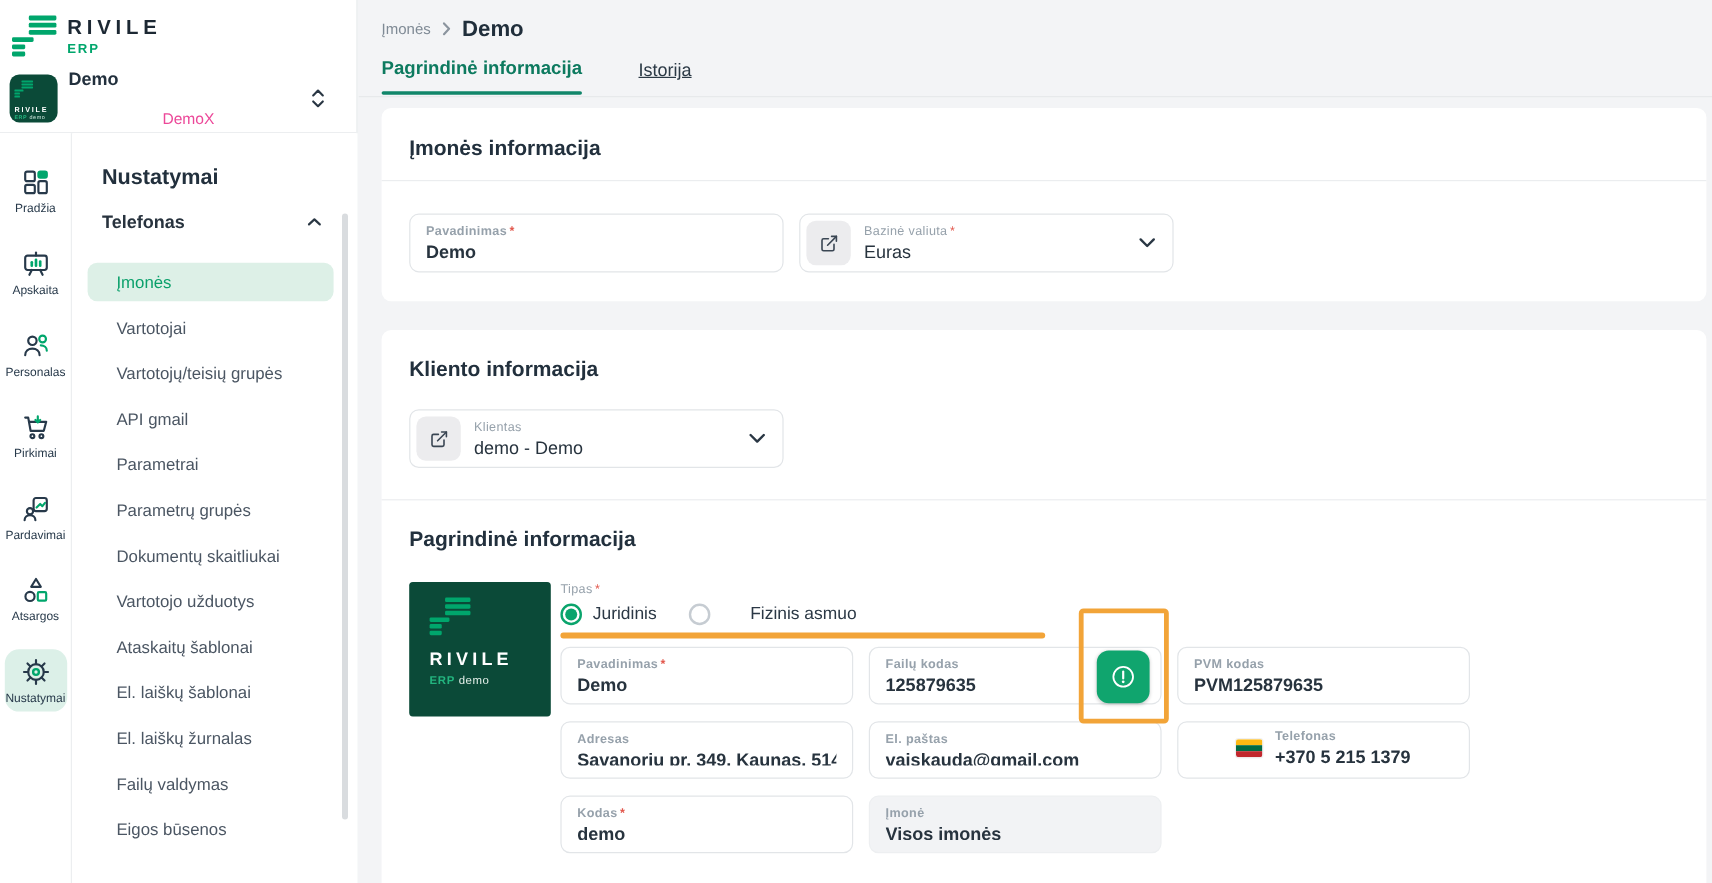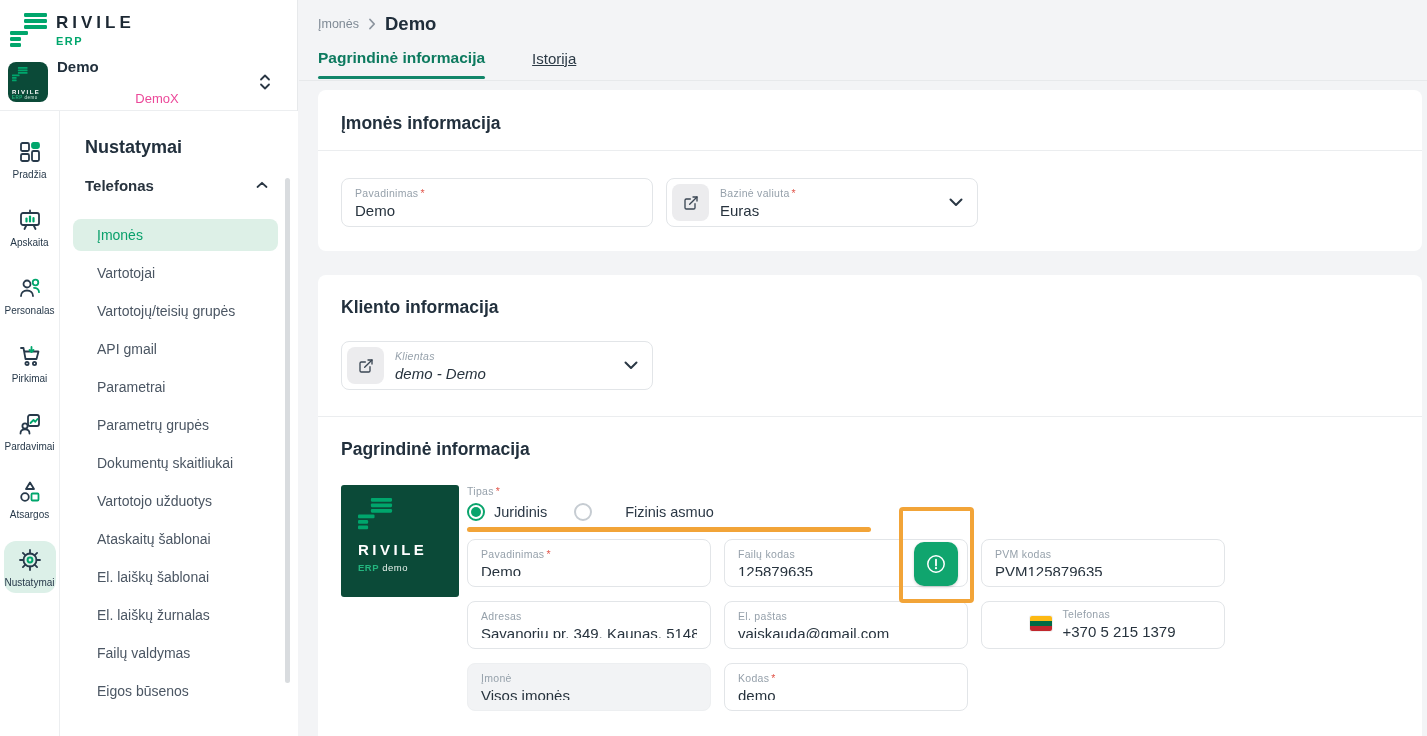--- a/index.html
+++ b/index.html
@@ -61,33 +61,33 @@
   .tabbar-border { position:absolute; left:0; right:0; top:80px; height:1px; background:#e7e9eb; }
   .cards { position:absolute; left:19px; right:5px; top:90px; }
   .card { background:#fff; border-radius:8px; }
   .card-h { font-size:17.5px; font-weight:bold; color:#22303d; line-height:19px; }
   .divider { height:1px; background:#ebedef; }
   
   .card1 { height:161px; }
   .card1 .card-h { padding:24px 23px 17px; }
   .card1-row { display:flex; gap:13px; padding:27px 23px 24px; }
   
-  .input-box { height:49px; border:1px solid #e2e5e8; border-radius:8px; background:#fff; padding:8px 13px 10px; display:flex; flex-direction:column; justify-content:center; }
+  .input-box { height:49px; border:1px solid #e2e5e8; border-radius:8px; background:#fff; padding:8px 13px 10px; display:flex; flex-direction:column; justify-content:center;font-weight:bold; }
   .f-label { font-size:10.5px; color:#96a1ab; letter-spacing:.3px; line-height:12px; }
   .f-label .req { color:#e2574c; margin-left:2px; font-size:10.5px; }
   .f-value { font-size:15px; color:#27333e; margin-top:3px; line-height:17px; white-space:nowrap; overflow:hidden; }
   .w312 { width:312px; }
   
   .select-box { height:49px; border:1px solid #e2e5e8; border-radius:8px; background:#fff; display:flex; align-items:center; padding:5px 14px 5px 5px; cursor:pointer; }
   .icon-sq { width:37px; height:37px; border-radius:8px; background:#ececee; display:flex; align-items:center; justify-content:center; flex-shrink:0; }
   .select-texts { margin-left:11px; flex:1; display:flex; flex-direction:column; justify-content:center; }
   
   .card2 { margin-top:24px; height:477px; overflow:visible; }
   .secA-h { padding:23px 23px 0; }
-  .secA-row { padding:24px 23px 26px;font-style:italic; }
+  .secA-row { padding:24px 23px 26px; }
   .secB-h { padding:23px 23px 0; }
   .secB-content { display:flex; padding:0 23px; margin-top:26px; }
   .company-logo { width:118px; height:112px; background:#0B4A38; border-radius:3px; flex-shrink:0; padding:13px 0 0 17px; overflow:hidden; }
   .company-logo .bars { transform:scale(.92); transform-origin:0 0; }
   .cl-name { font-size:15px; font-weight:bold; letter-spacing:3.5px; color:#fff; margin-top:9px; }
   .cl-sub { font-size:9.5px; margin-top:4px; letter-spacing:.5px; color:#e8f2ec; }
   .cl-sub b { color:#23b57f; }
   .form-col { margin-left:8px; width:758px; }
   .tipas-label { font-size:10.5px; color:#96a1ab; letter-spacing:.3px; }
   .tipas-label .req { color:#e2574c; margin-left:2px; }
@@ -404,28 +404,28 @@
                   <i class="fy"></i>
                   <i class="fg"></i>
                   <i class="fr"></i>
                 </span>
               <div class="phone-texts">
                 <div class="f-label">Telefonas</div>
                 <div class="f-value">+370 5 215 1379</div>
               </div>
             </div>
 
+            <div class="input-box">
+              <div class="f-label"><span>Kodas</span><span class="req">*</span></div>
+              <div class="f-value">demo</div>
+            </div>
             <div class="input-box disabled-box">
               <div class="f-label">Įmonė</div>
               <div class="f-value">Visos įmonės</div>
             </div>
-            <div class="input-box">
-              <div class="f-label"><span>Kodas</span><span class="req">*</span></div>
-              <div class="f-value">demo</div>
-            </div>
             <div></div>
           </div>
         </div>
       </div>
 
     </div>
   </div>
 </div>
 
 </body></html>

